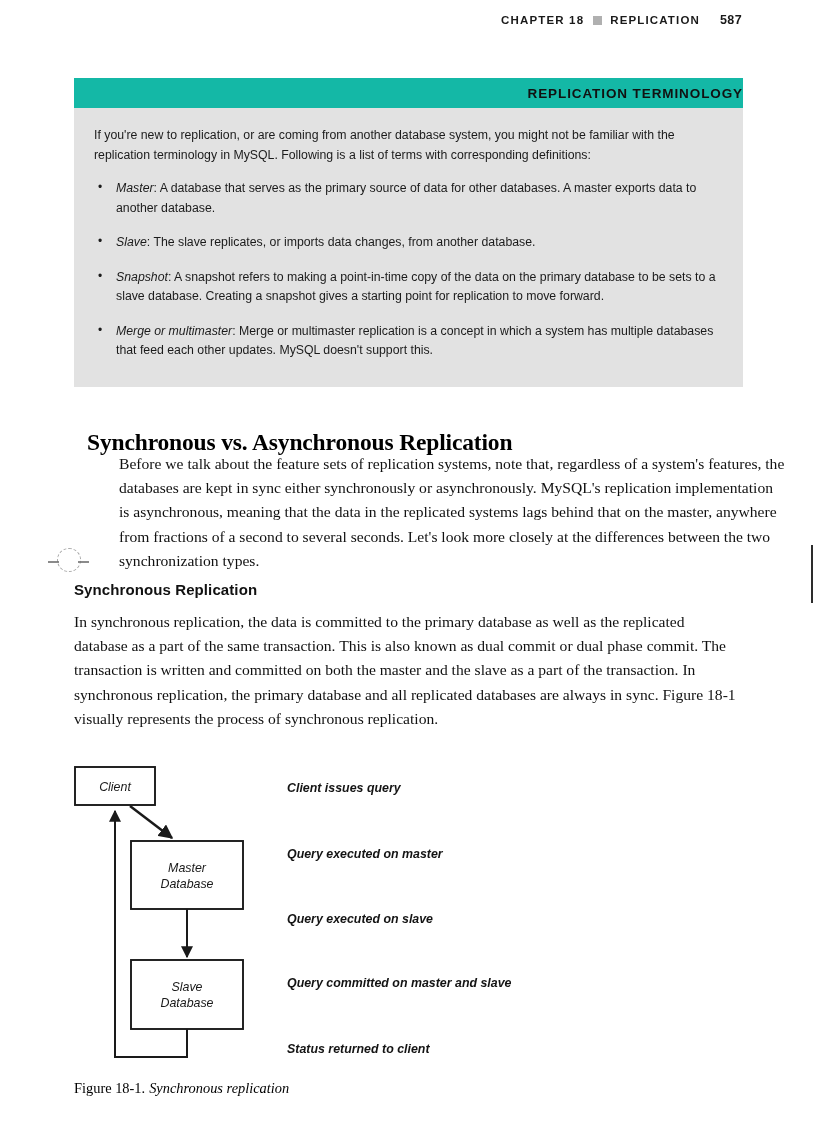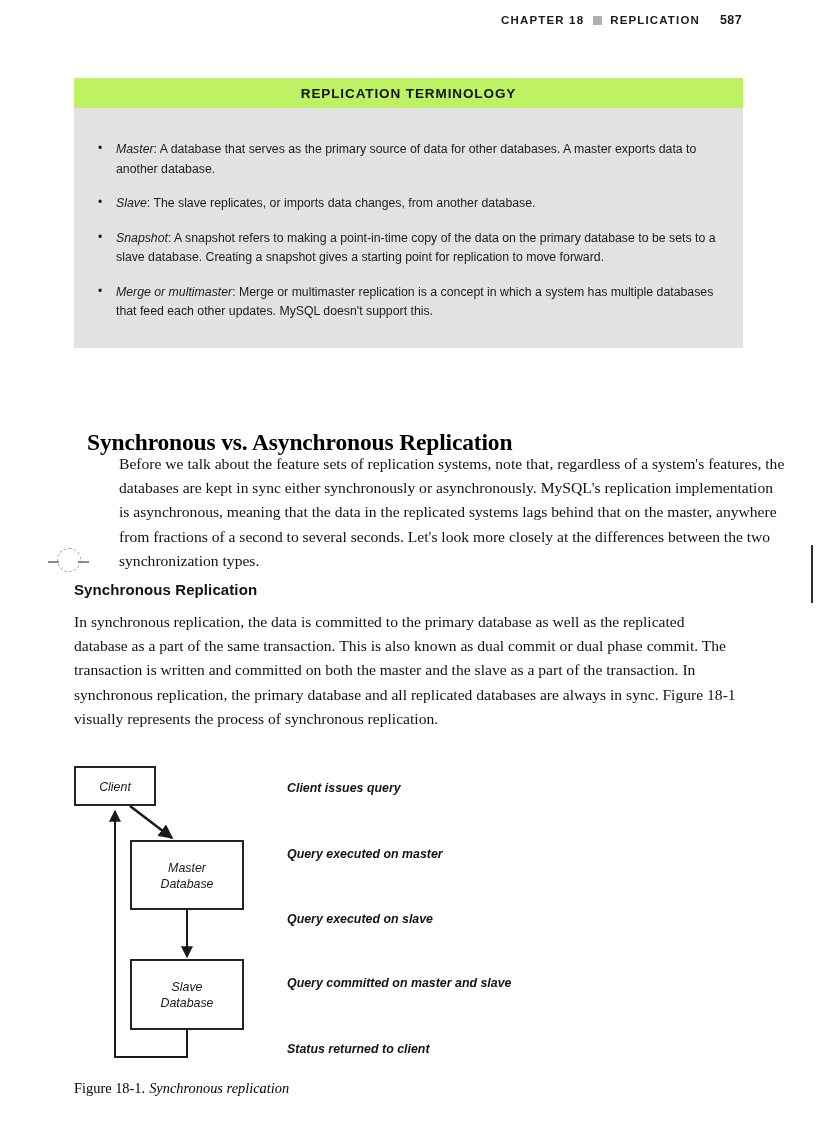--- a/index.html
+++ b/index.html
@@ -48,25 +48,25 @@
 
   
   .sidebar-box {
     position: absolute;
     left: 74px;
     top: 78px;
     width: 669px;
     background: #e2e2e2;
   }
   .sidebar-header {
-    background: #bef264;
+    background: #14b8a6;
     height: 30px;
     display: flex;
     align-items: center;
-    justify-content: center;
+    justify-content: flex-end;
   }
   .sidebar-title {
     font-family: "Liberation Sans", sans-serif;
     font-weight: bold;
     font-size: 13.5px;
     letter-spacing: 0.9px;
     color: #111111;
   }
   .sidebar-body {
     padding: 18px 24px 26px 20px;
@@ -218,20 +218,21 @@
   <span class="sep-square"></span>
   <span class="chapter-text">REPLICATION</span>
   <span class="folio">587</span>
 </div>
 
 <div class="sidebar-box">
   <div class="sidebar-header">
     <span class="sidebar-title">REPLICATION TERMINOLOGY</span>
   </div>
   <div class="sidebar-body">
+    <p class="sidebar-intro">If you're new to replication, or are coming from another database system, you might not be familiar with the replication terminology in MySQL. Following is a list of terms with corresponding definitions:</p>
     <ul class="sidebar-list">
       <li>
         <span class="bullet">•</span><span class="term">Master</span><span>: A database that serves as the primary source of data for other databases. A master exports data to another database.</span>
       </li>
       <li>
         <span class="bullet">•</span><span class="term">Slave</span><span>: The slave replicates, or imports data changes, from another database.</span>
       </li>
       <li>
         <span class="bullet">•</span><span class="term">Snapshot</span><span>: A snapshot refers to making a point-in-time copy of the data on the primary database to be sets to a slave database. Creating a snapshot gives a starting point for replication to move forward.</span>
       </li>

